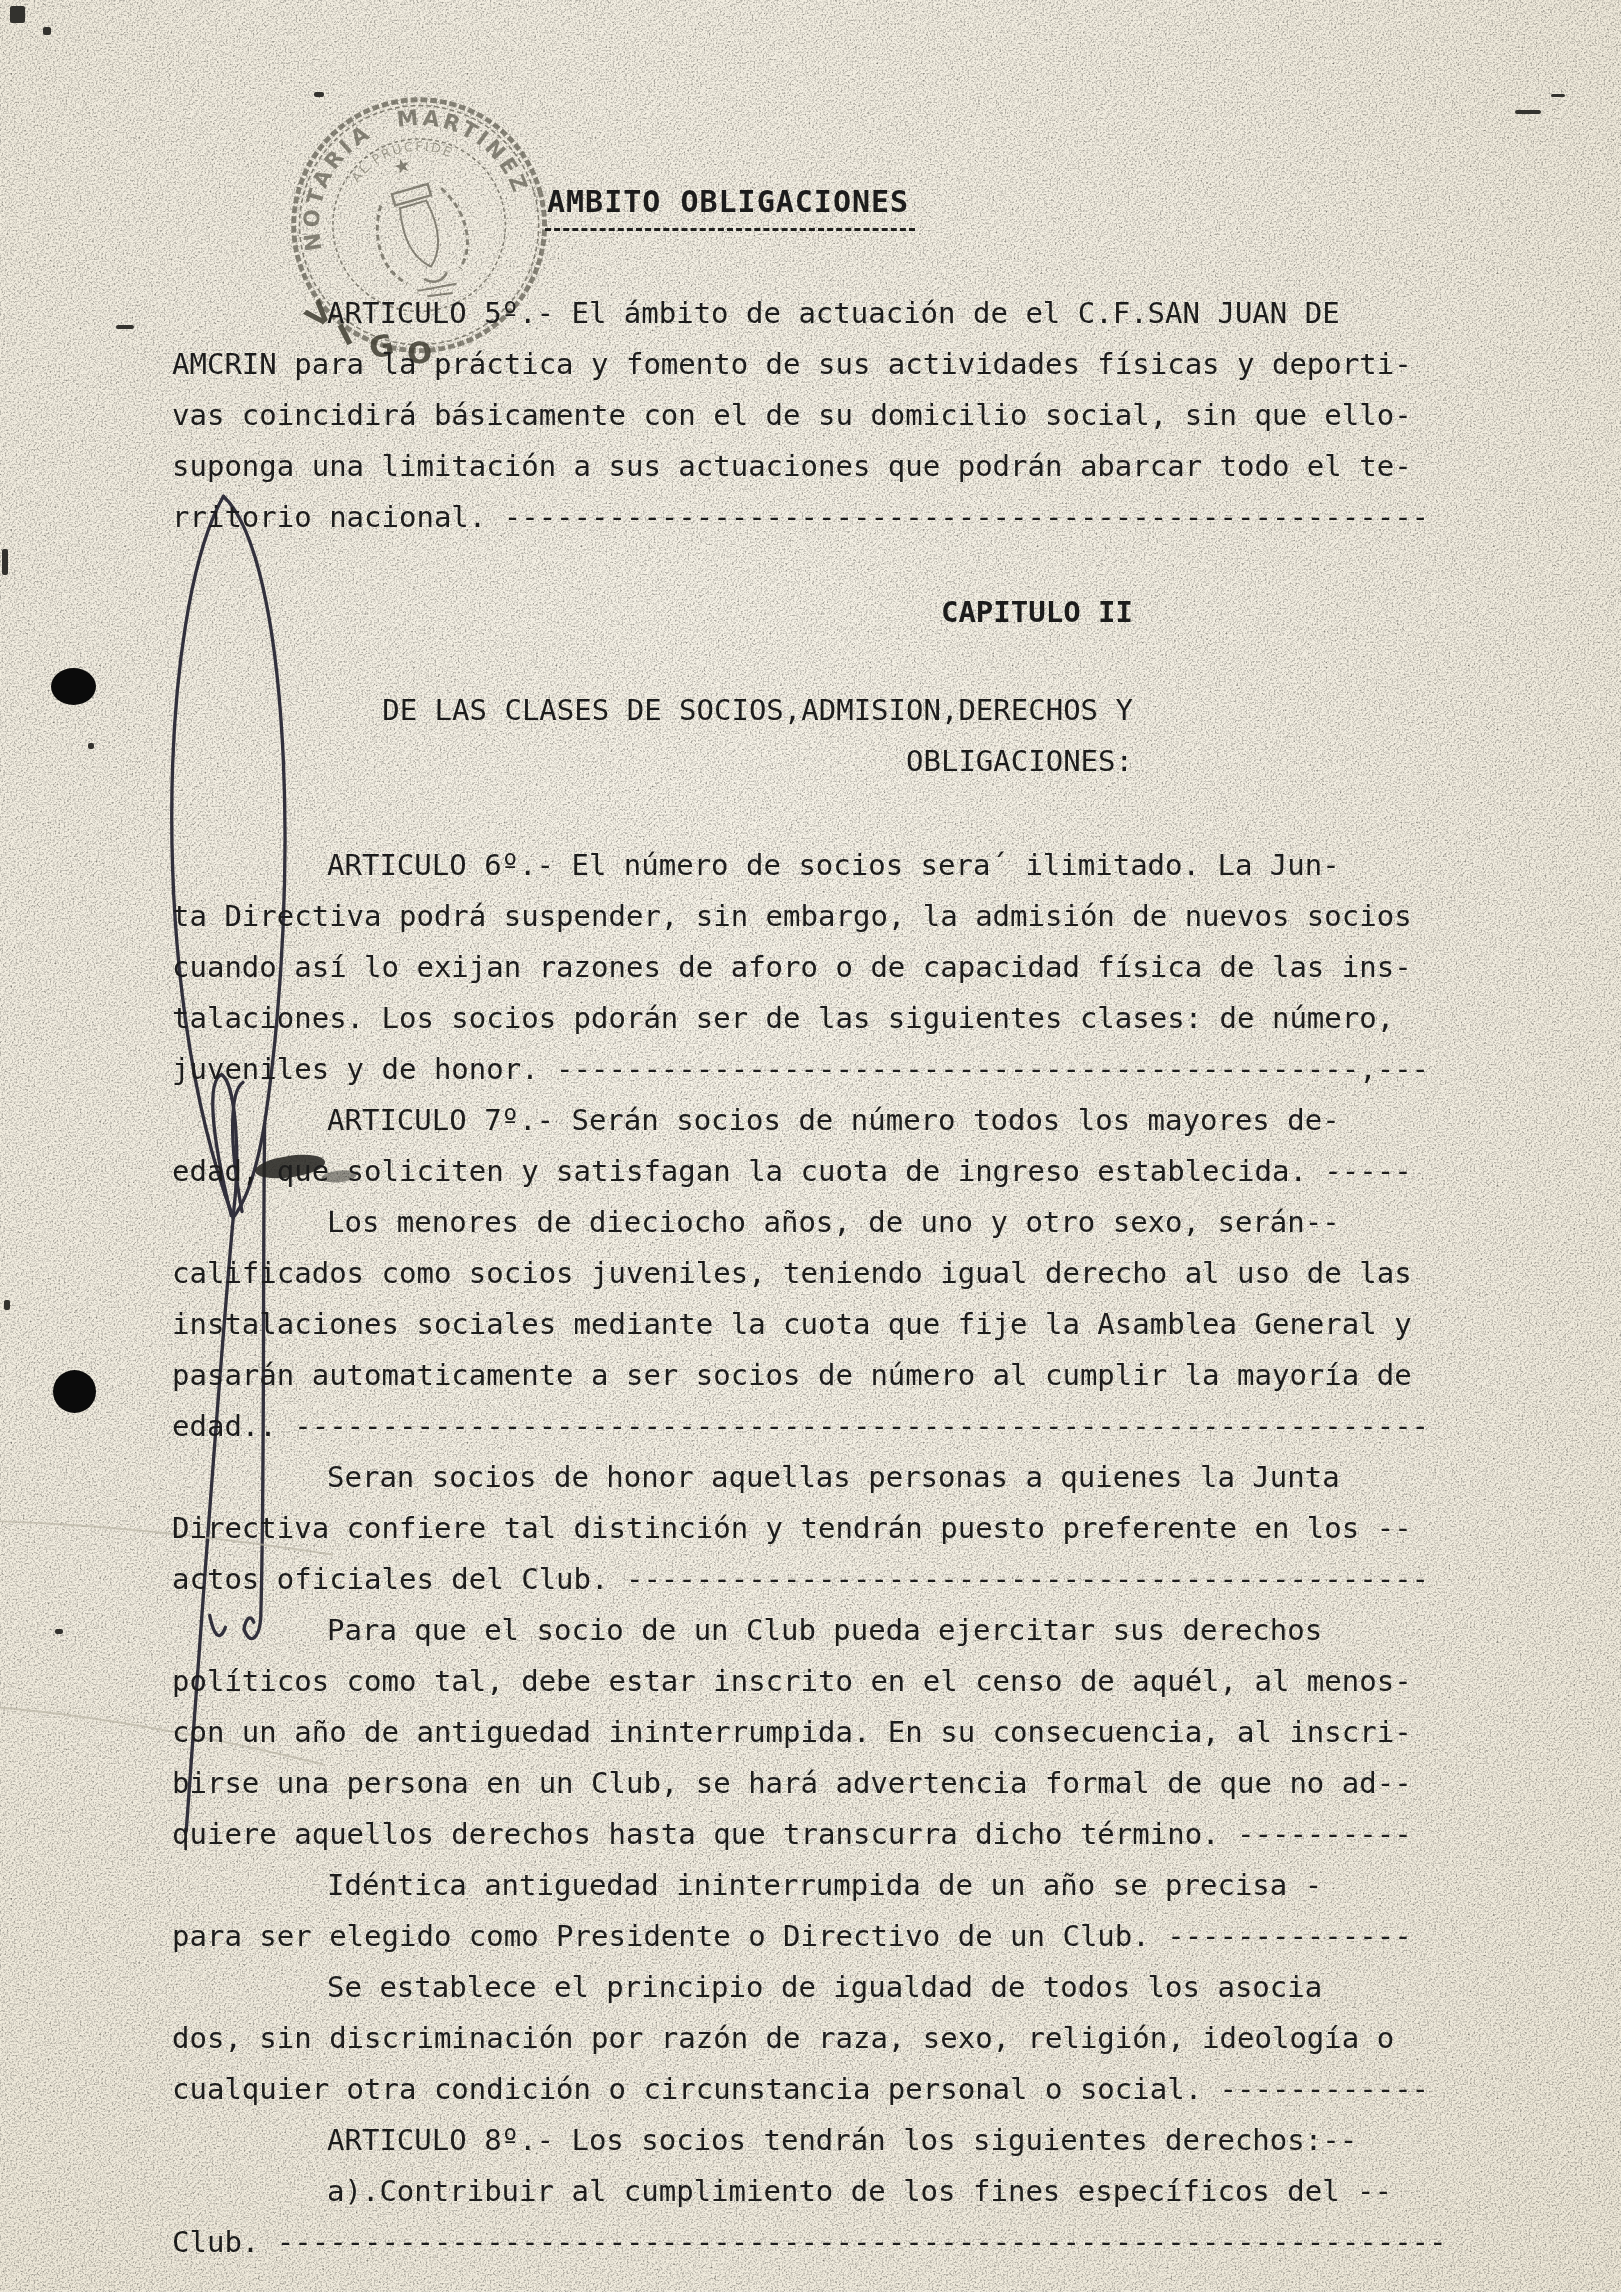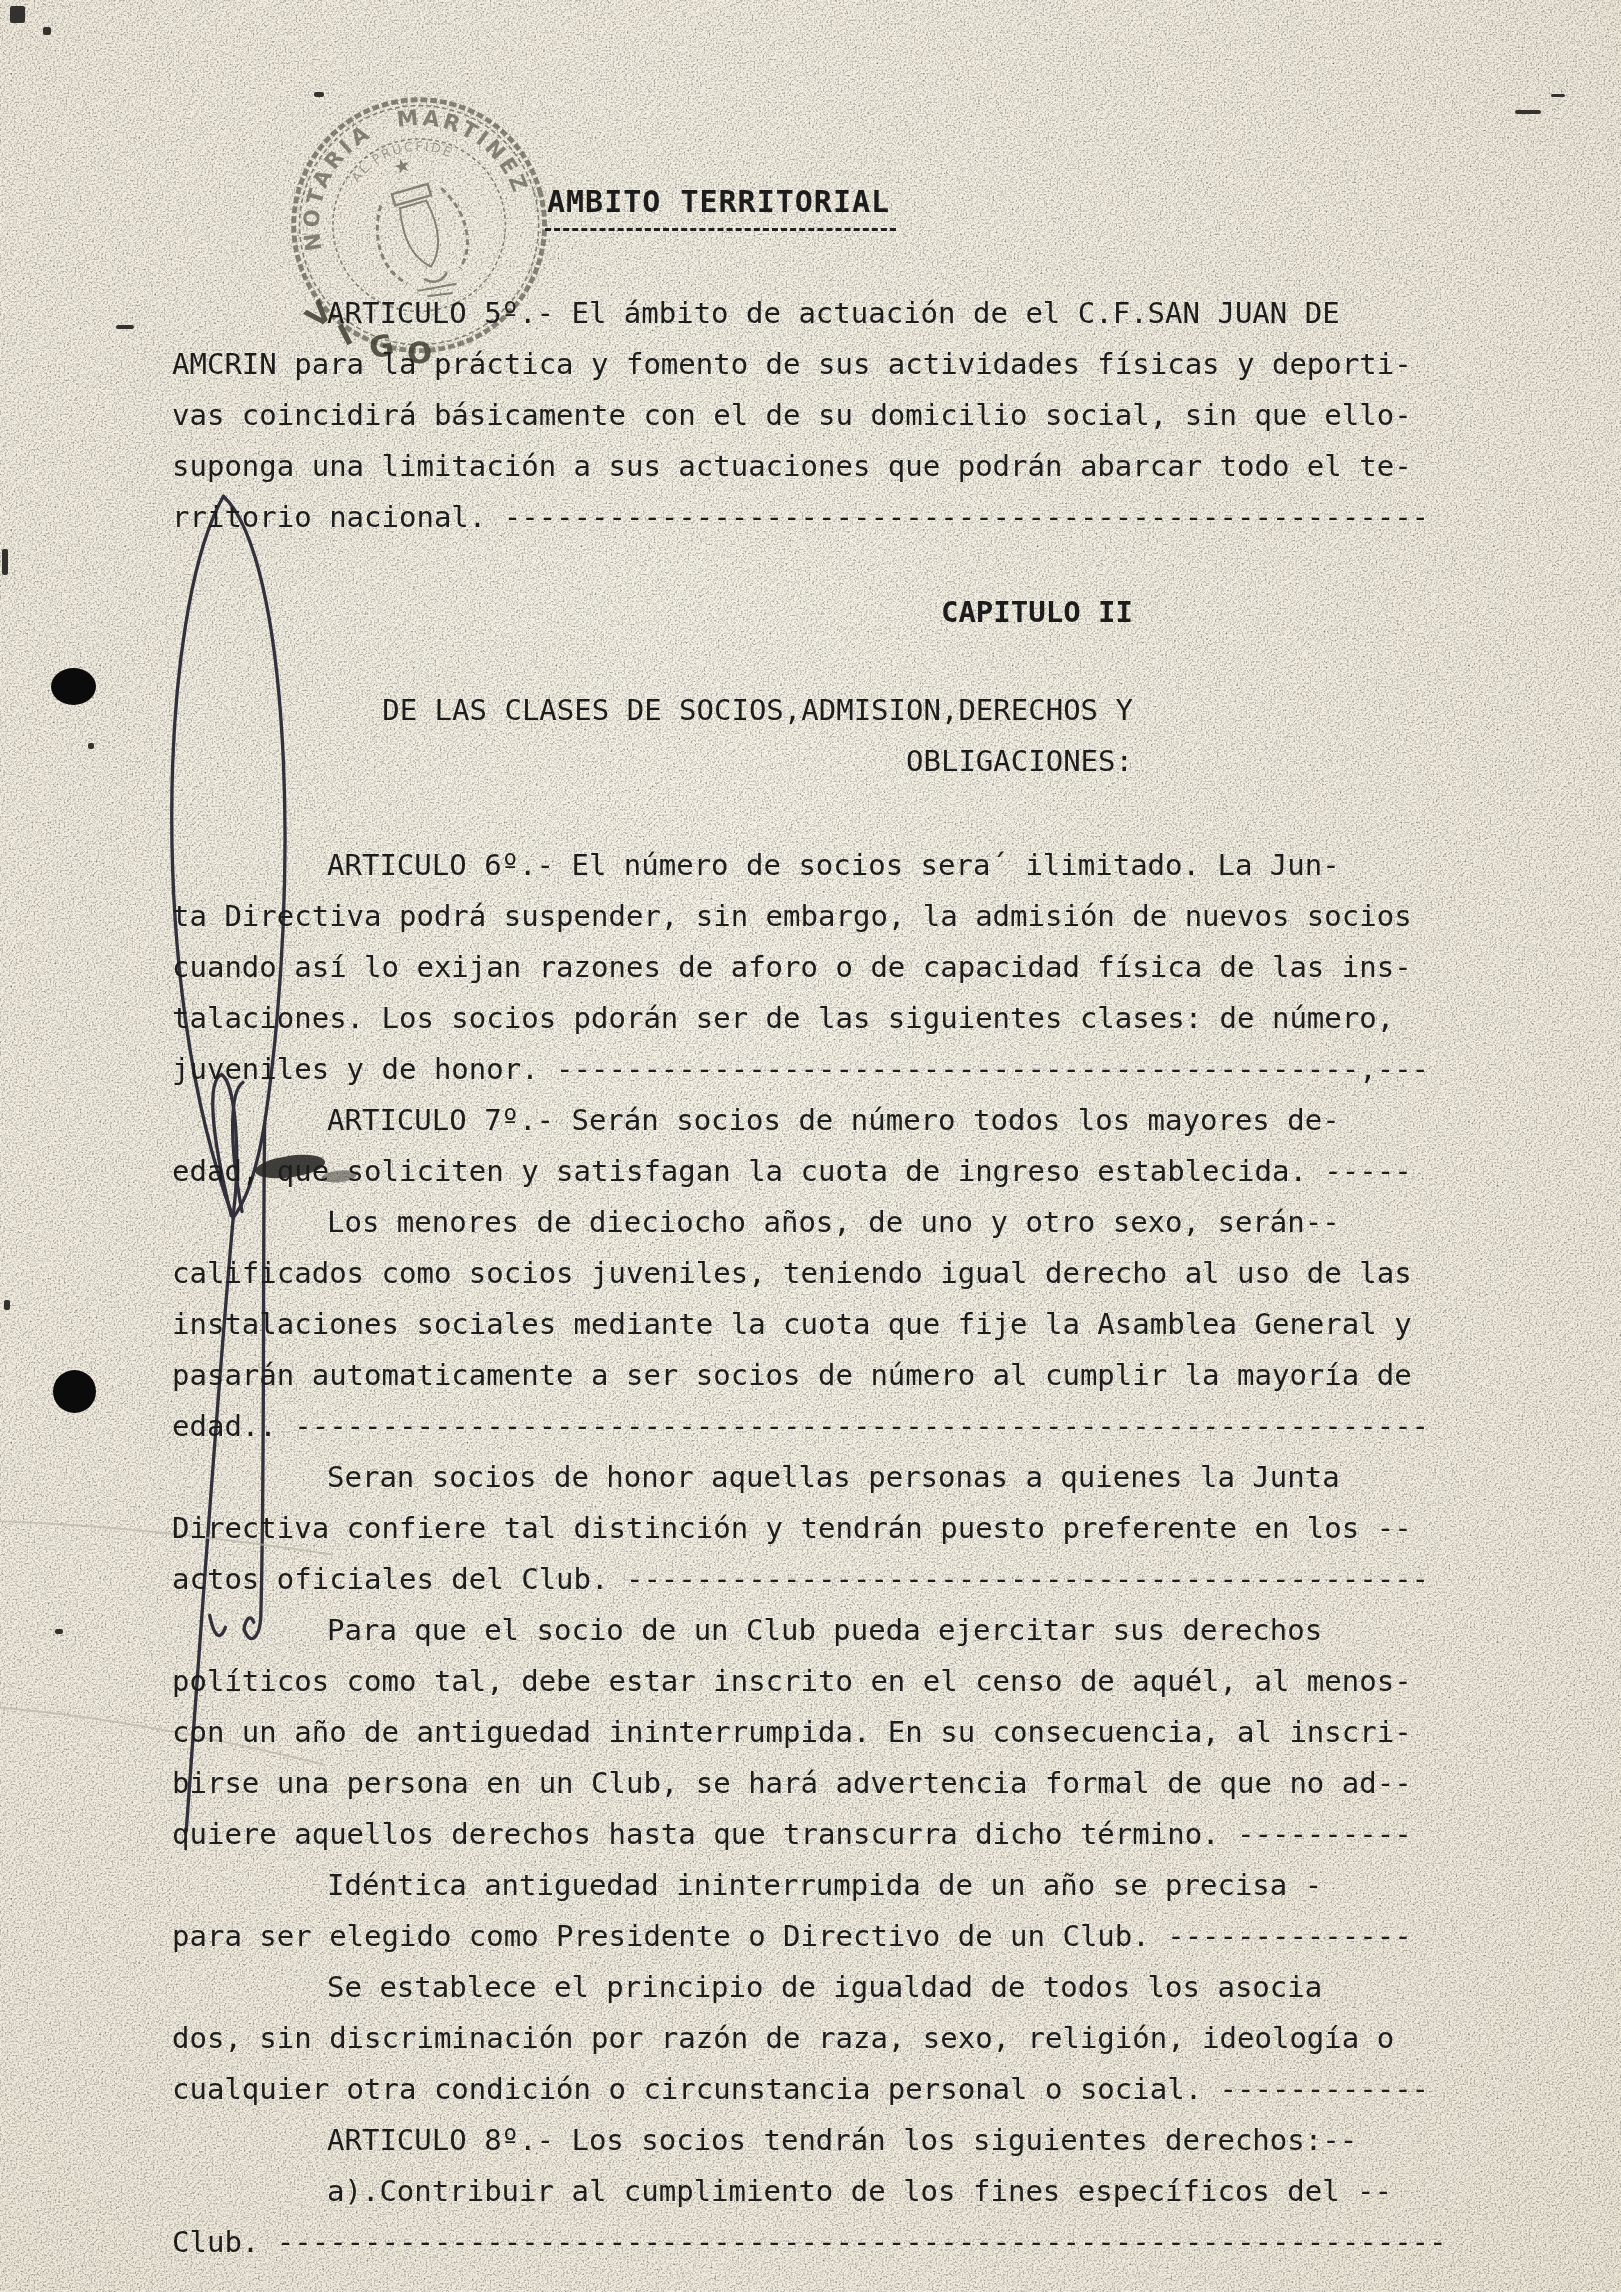--- a/index.html
+++ b/index.html
@@ -116,17 +116,17 @@
       <ellipse cx="296" cy="1190" rx="36" ry="11" transform="rotate(-8 296 1190)"></ellipse>
       <ellipse cx="346" cy="1200" rx="18" ry="6" transform="rotate(-6 346 1200)" opacity="0.55"></ellipse>
     </g>
 
     <g fill="none" stroke="#b9b4a4" stroke-width="2" opacity="0.7">
       <path d="M0,1742 C90,1750 200,1768 330,1800"></path>
       <path d="M0,1552 C100,1555 220,1568 340,1586"></path>
     </g>
   </svg>
 
-  <h1 class="doc-title">AMBITO TERRITORIAL</h1>
+  <h1 class="doc-title">AMBITO OBLIGACIONES</h1>
   <div class="lines"><div class="section paragraph"><div class="line indent">ARTICULO 5º.- El ámbito de actuación de el C.F.SAN JUAN DE</div><div class="line">AMCRIN para la práctica y fomento de sus actividades físicas y deporti-</div><div class="line">vas coincidirá básicamente con el de su domicilio social, sin que ello-</div><div class="line">suponga una limitación a sus actuaciones que podrán abarcar todo el te-</div><div class="line">rritorio nacional. -----------------------------------------------------</div></div><div class="section chapter"><div class="line">CAPITULO II</div></div><div class="section subheading"><div class="line">DE LAS CLASES DE SOCIOS,ADMISION,DERECHOS Y</div><div class="line">OBLIGACIONES:</div></div><div class="section paragraph"><div class="line indent">ARTICULO 6º.- El número de socios sera´ ilimitado. La Jun-</div><div class="line">ta Directiva podrá suspender, sin embargo, la admisión de nuevos socios</div><div class="line">cuando así lo exijan razones de aforo o de capacidad física de las ins-</div><div class="line">talaciones. Los socios pdorán ser de las siguientes clases: de número,</div><div class="line">juveniles y de honor. ----------------------------------------------,---</div></div><div class="section paragraph"><div class="line indent">ARTICULO 7º.- Serán socios de número todos los mayores de-</div><div class="line">edad, que soliciten y satisfagan la cuota de ingreso establecida. -----</div><div class="line indent">Los menores de dieciocho años, de uno y otro sexo, serán--</div><div class="line">calificados como socios juveniles, teniendo igual derecho al uso de las</div><div class="line">instalaciones sociales mediante la cuota que fije la Asamblea General y</div><div class="line">pasarán automaticamente a ser socios de número al cumplir la mayoría de</div><div class="line">edad.. -----------------------------------------------------------------</div><div class="line indent">Seran socios de honor aquellas personas a quienes la Junta</div><div class="line">Directiva confiere tal distinción y tendrán puesto preferente en los --</div><div class="line">actos oficiales del Club. ----------------------------------------------</div><div class="line indent">Para que el socio de un Club pueda ejercitar sus derechos</div><div class="line">políticos como tal, debe estar inscrito en el censo de aquél, al menos-</div><div class="line">con un año de antiguedad ininterrumpida. En su consecuencia, al inscri-</div><div class="line">birse una persona en un Club, se hará advertencia formal de que no ad--</div><div class="line">quiere aquellos derechos hasta que transcurra dicho término. ----------</div><div class="line indent">Idéntica antiguedad ininterrumpida de un año se precisa -</div><div class="line">para ser elegido como Presidente o Directivo de un Club. --------------</div><div class="line indent">Se establece el principio de igualdad de todos los asocia</div><div class="line">dos, sin discriminación por razón de raza, sexo, religión, ideología o</div><div class="line">cualquier otra condición o circunstancia personal o social. ------------</div></div><div class="section paragraph"><div class="line indent">ARTICULO 8º.- Los socios tendrán los siguientes derechos:--</div><div class="line indent">a).Contribuir al cumplimiento de los fines específicos del --</div><div class="line">Club. -------------------------------------------------------------------</div></div></div>
 
 </div>
 
 
 </body></html>

